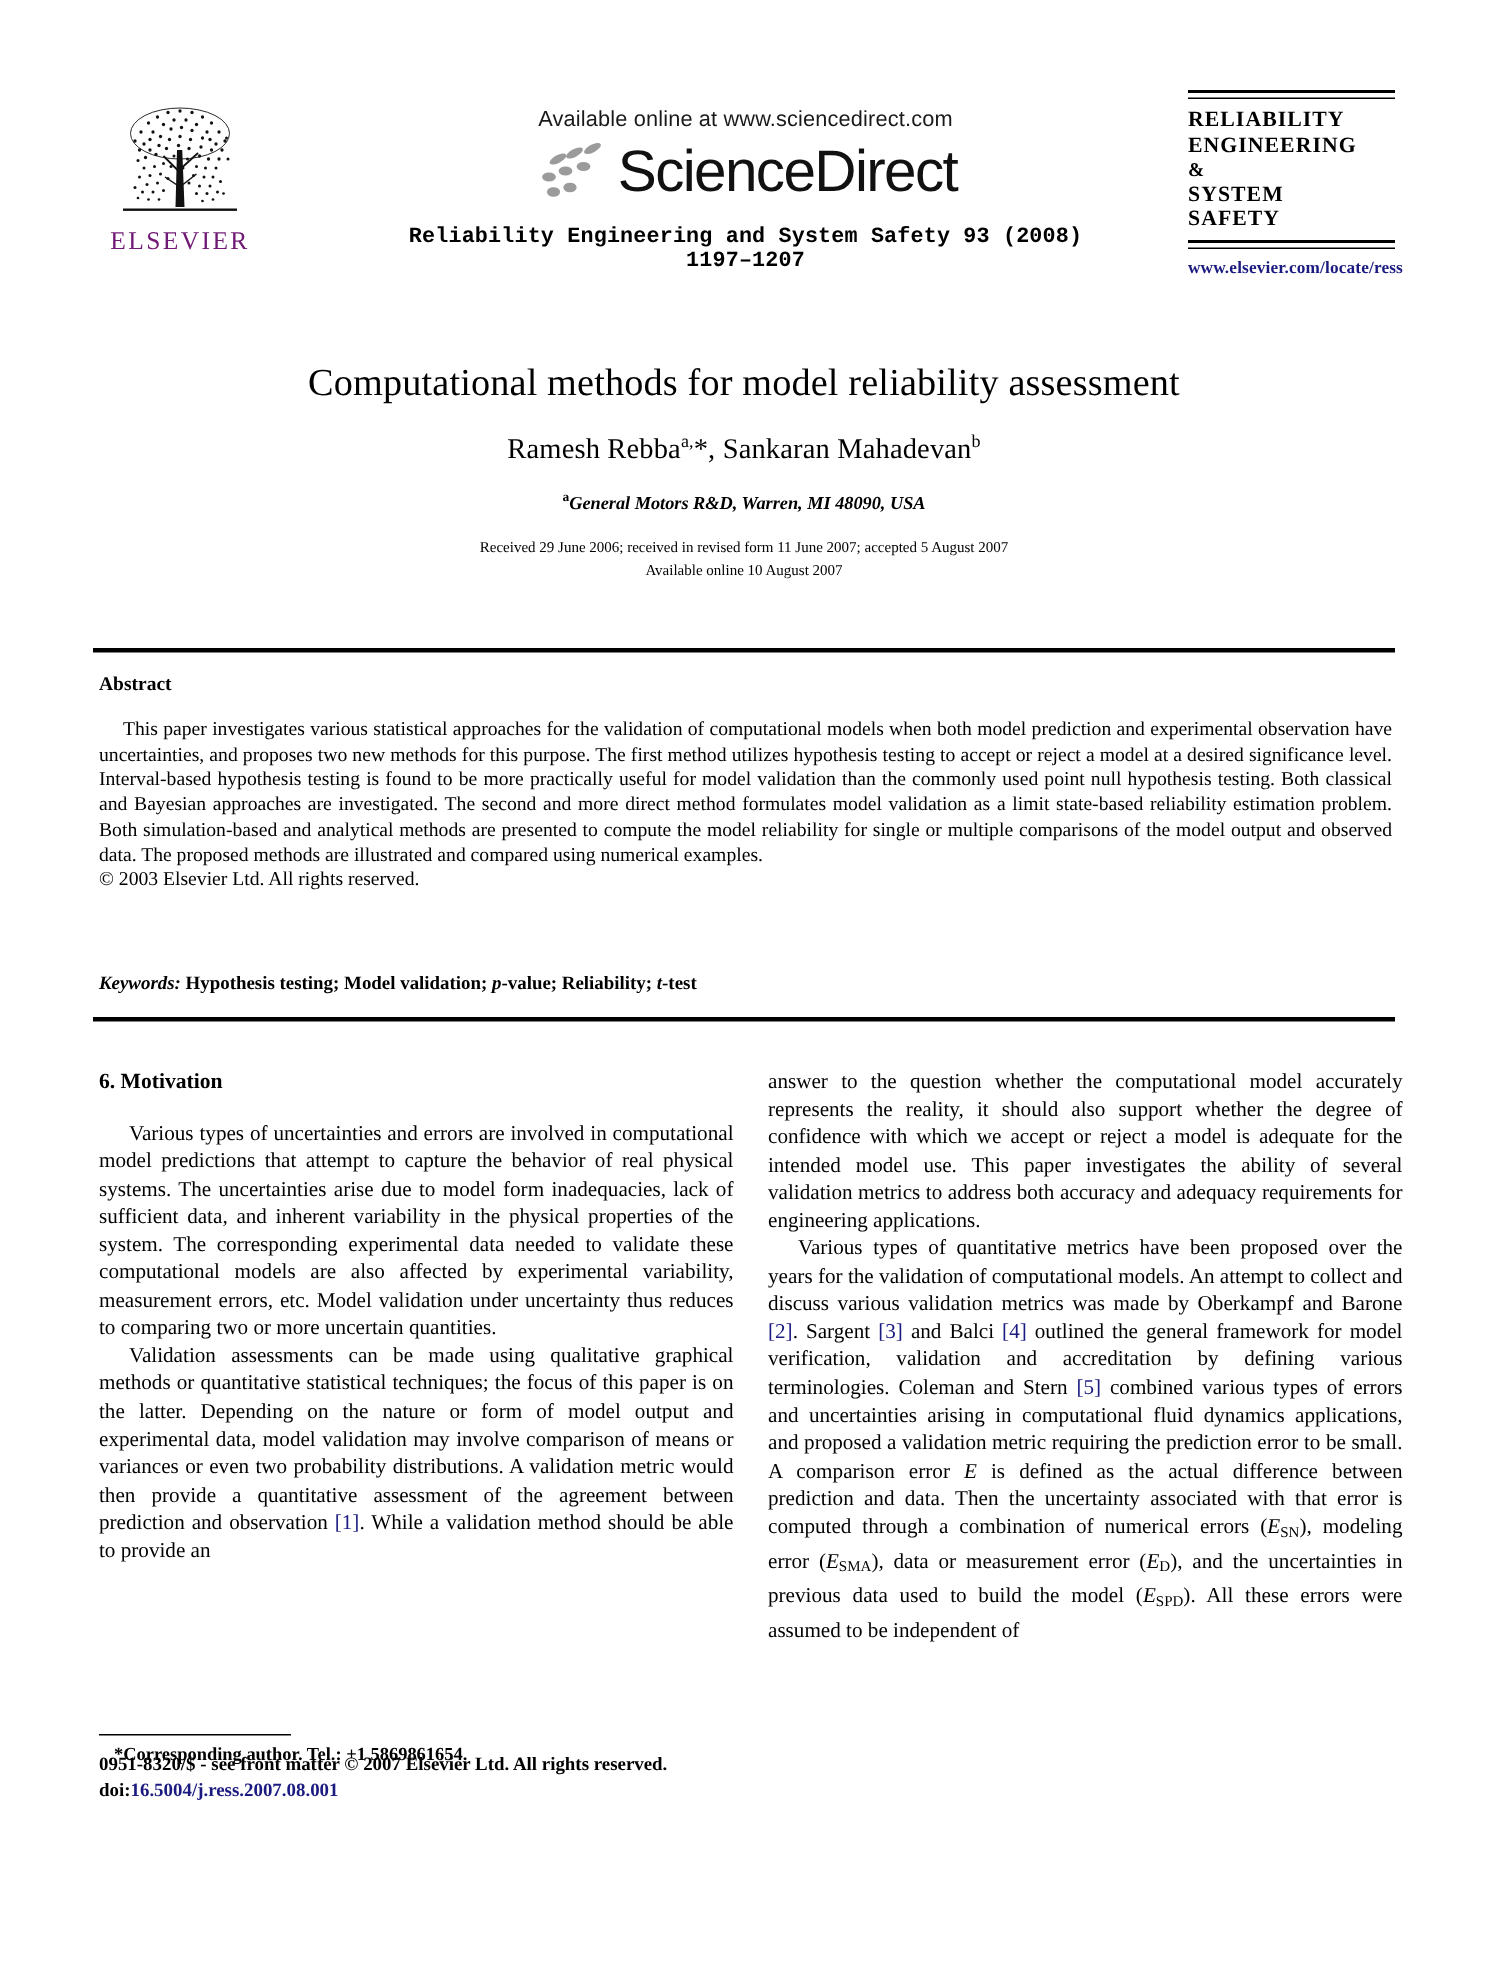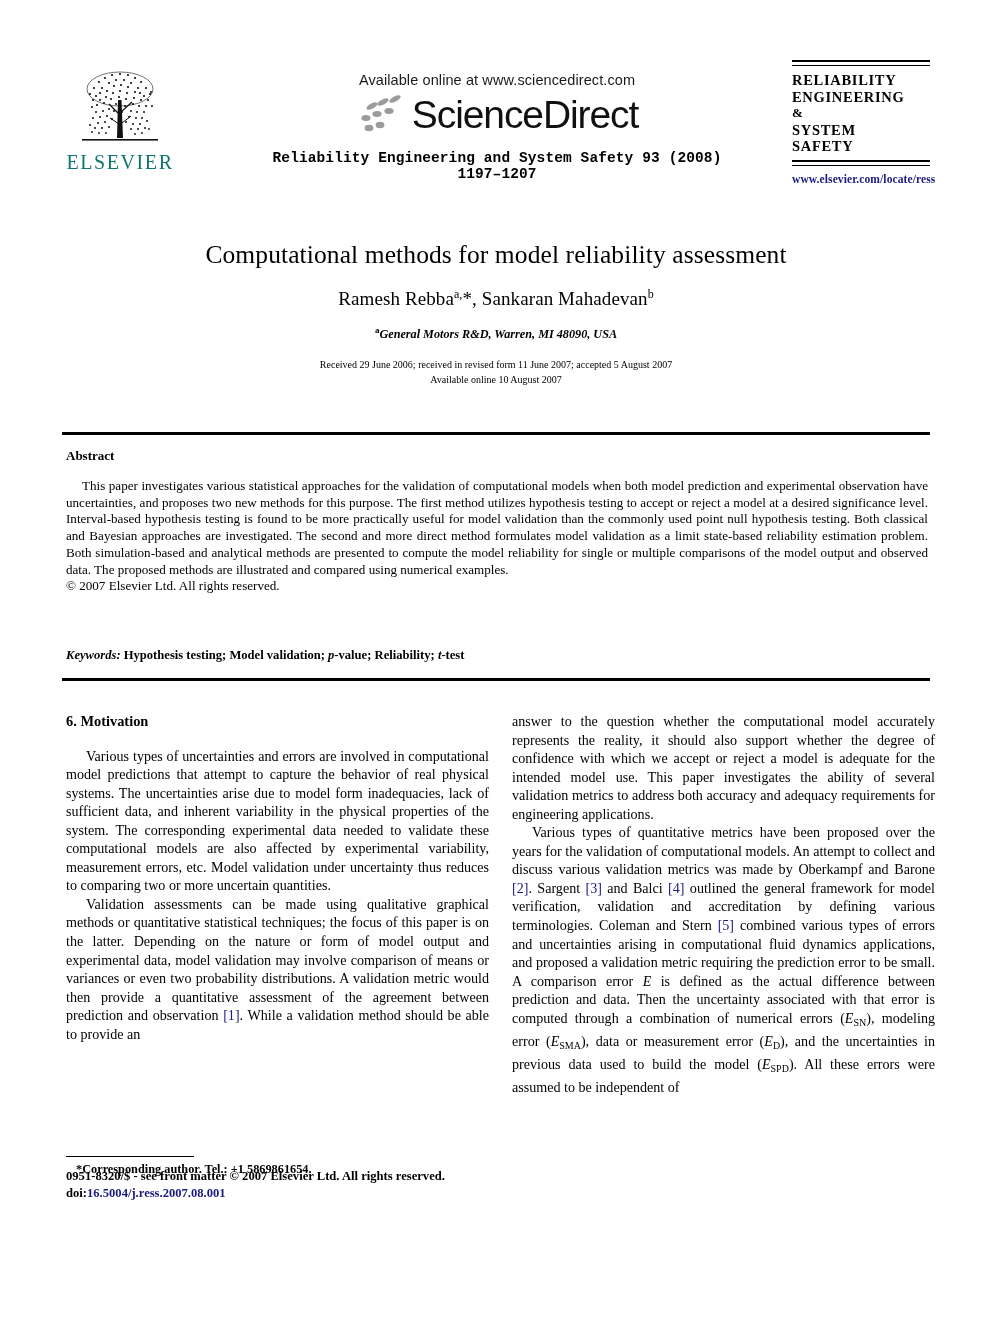--- a/index.html
+++ b/index.html
@@ -36,24 +36,24 @@
   .elsevier-logo {
     position: absolute;
     left: 0px;
     top: 6px;
     width: 116px;
     text-align: center;
   }
   .tree-svg { display: block; margin: 0 auto; }
   .elsevier-word {
     font-family: "Liberation Serif", serif;
-    font-size: 20px;
+    font-size: 17px;
     letter-spacing: 1.6px;
     margin-top: 1px;
-    color: #0f766e;
+    color: #701a75;
   }
 
   .sd-block {
     position: absolute;
     left: 210px;
     top: 12px;
     width: 450px;
     text-align: center;
   }
   .sd-available {
@@ -419,21 +419,21 @@
       <div>Available online 10 August 2007</div>
     </div>
   </div>
 
   <div class="rule-main" id="rule-abstract-top"></div>
   <div class="rule-main" id="rule-abstract-bot"></div>
 
   <div class="abstract-area">
     <div class="abstract-heading">Abstract</div>
     <div class="abstract-body">This paper investigates various statistical approaches for the validation of computational models when both model prediction and experimental observation have uncertainties, and proposes two new methods for this purpose. The first method utilizes hypothesis testing to accept or reject a model at a desired significance level. Interval-based hypothesis testing is found to be more practically useful for model validation than the commonly used point null hypothesis testing. Both classical and Bayesian approaches are investigated. The second and more direct method formulates model validation as a limit state-based reliability estimation problem. Both simulation-based and analytical methods are presented to compute the model reliability for single or multiple comparisons of the model output and observed data. The proposed methods are illustrated and compared using numerical examples.</div>
-    <div class="abstract-copy">© 2007 Elsevier Ltd. All rights reserved.</div>
+    <div class="abstract-copy">© 2003 Elsevier Ltd. All rights reserved.</div>
   </div>
 
   <div class="keywords">
     <span class="kw-label">Keywords:</span><span class="kw-body"><span> Hypothesis testing; Model validation; </span><span class="kw-it">p</span><span>-value; Reliability; </span><span class="kw-it">t</span><span>-test</span></span>
   </div>
 
   <div class="col" id="col-left">
     <h2 class="section-heading">6. Motivation</h2>
     <p class="para">Various types of uncertainties and errors are involved in computational model predictions that attempt to capture the behavior of real physical systems. The uncertainties arise due to model form inadequacies, lack of sufficient data, and inherent variability in the physical properties of the system. The corresponding experimental data needed to validate these computational models are also affected by experimental variability, measurement errors, etc. Model validation under uncertainty thus reduces to comparing two or more uncertain quantities.</p>
     <p class="para"><span>Validation assessments can be made using qualitative graphical methods or quantitative statistical techniques; the focus of this paper is on the latter. Depending on the nature or form of model output and experimental data, model validation may involve comparison of means or variances or even two probability distributions. A validation metric would then provide a quantitative assessment of the agreement between prediction and observation </span><span class="ref-link">[1]</span><span>. While a validation method should be able to provide an</span></p>

